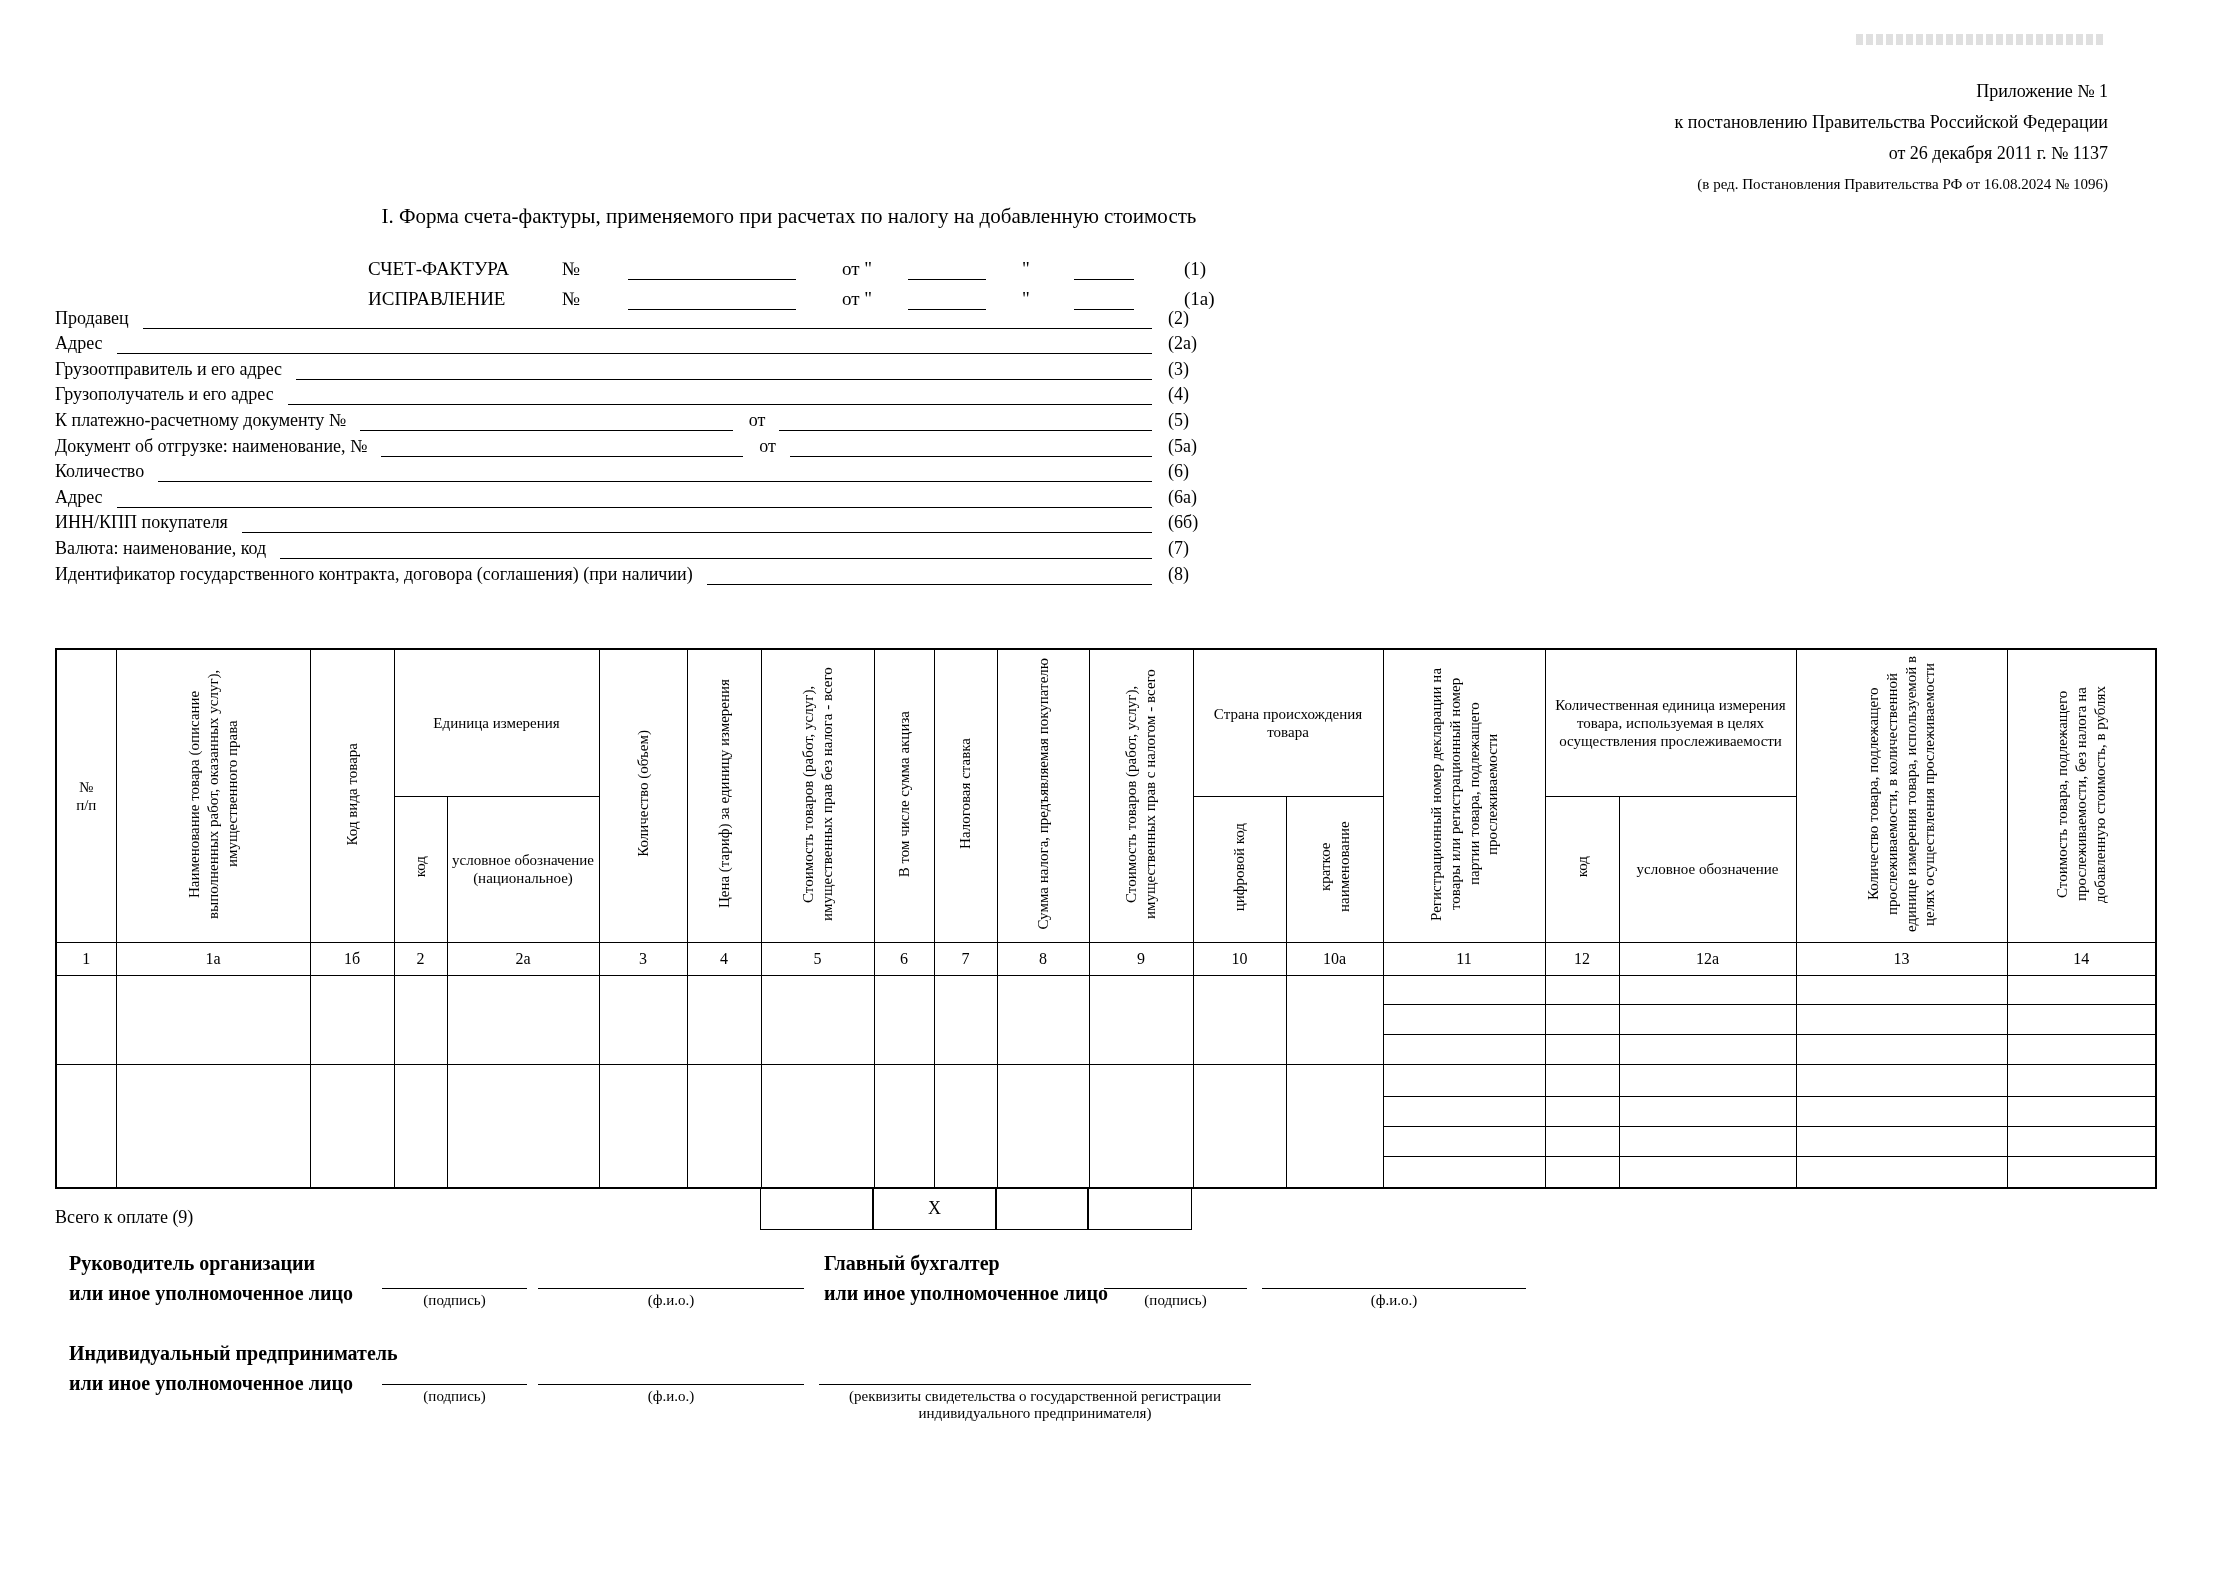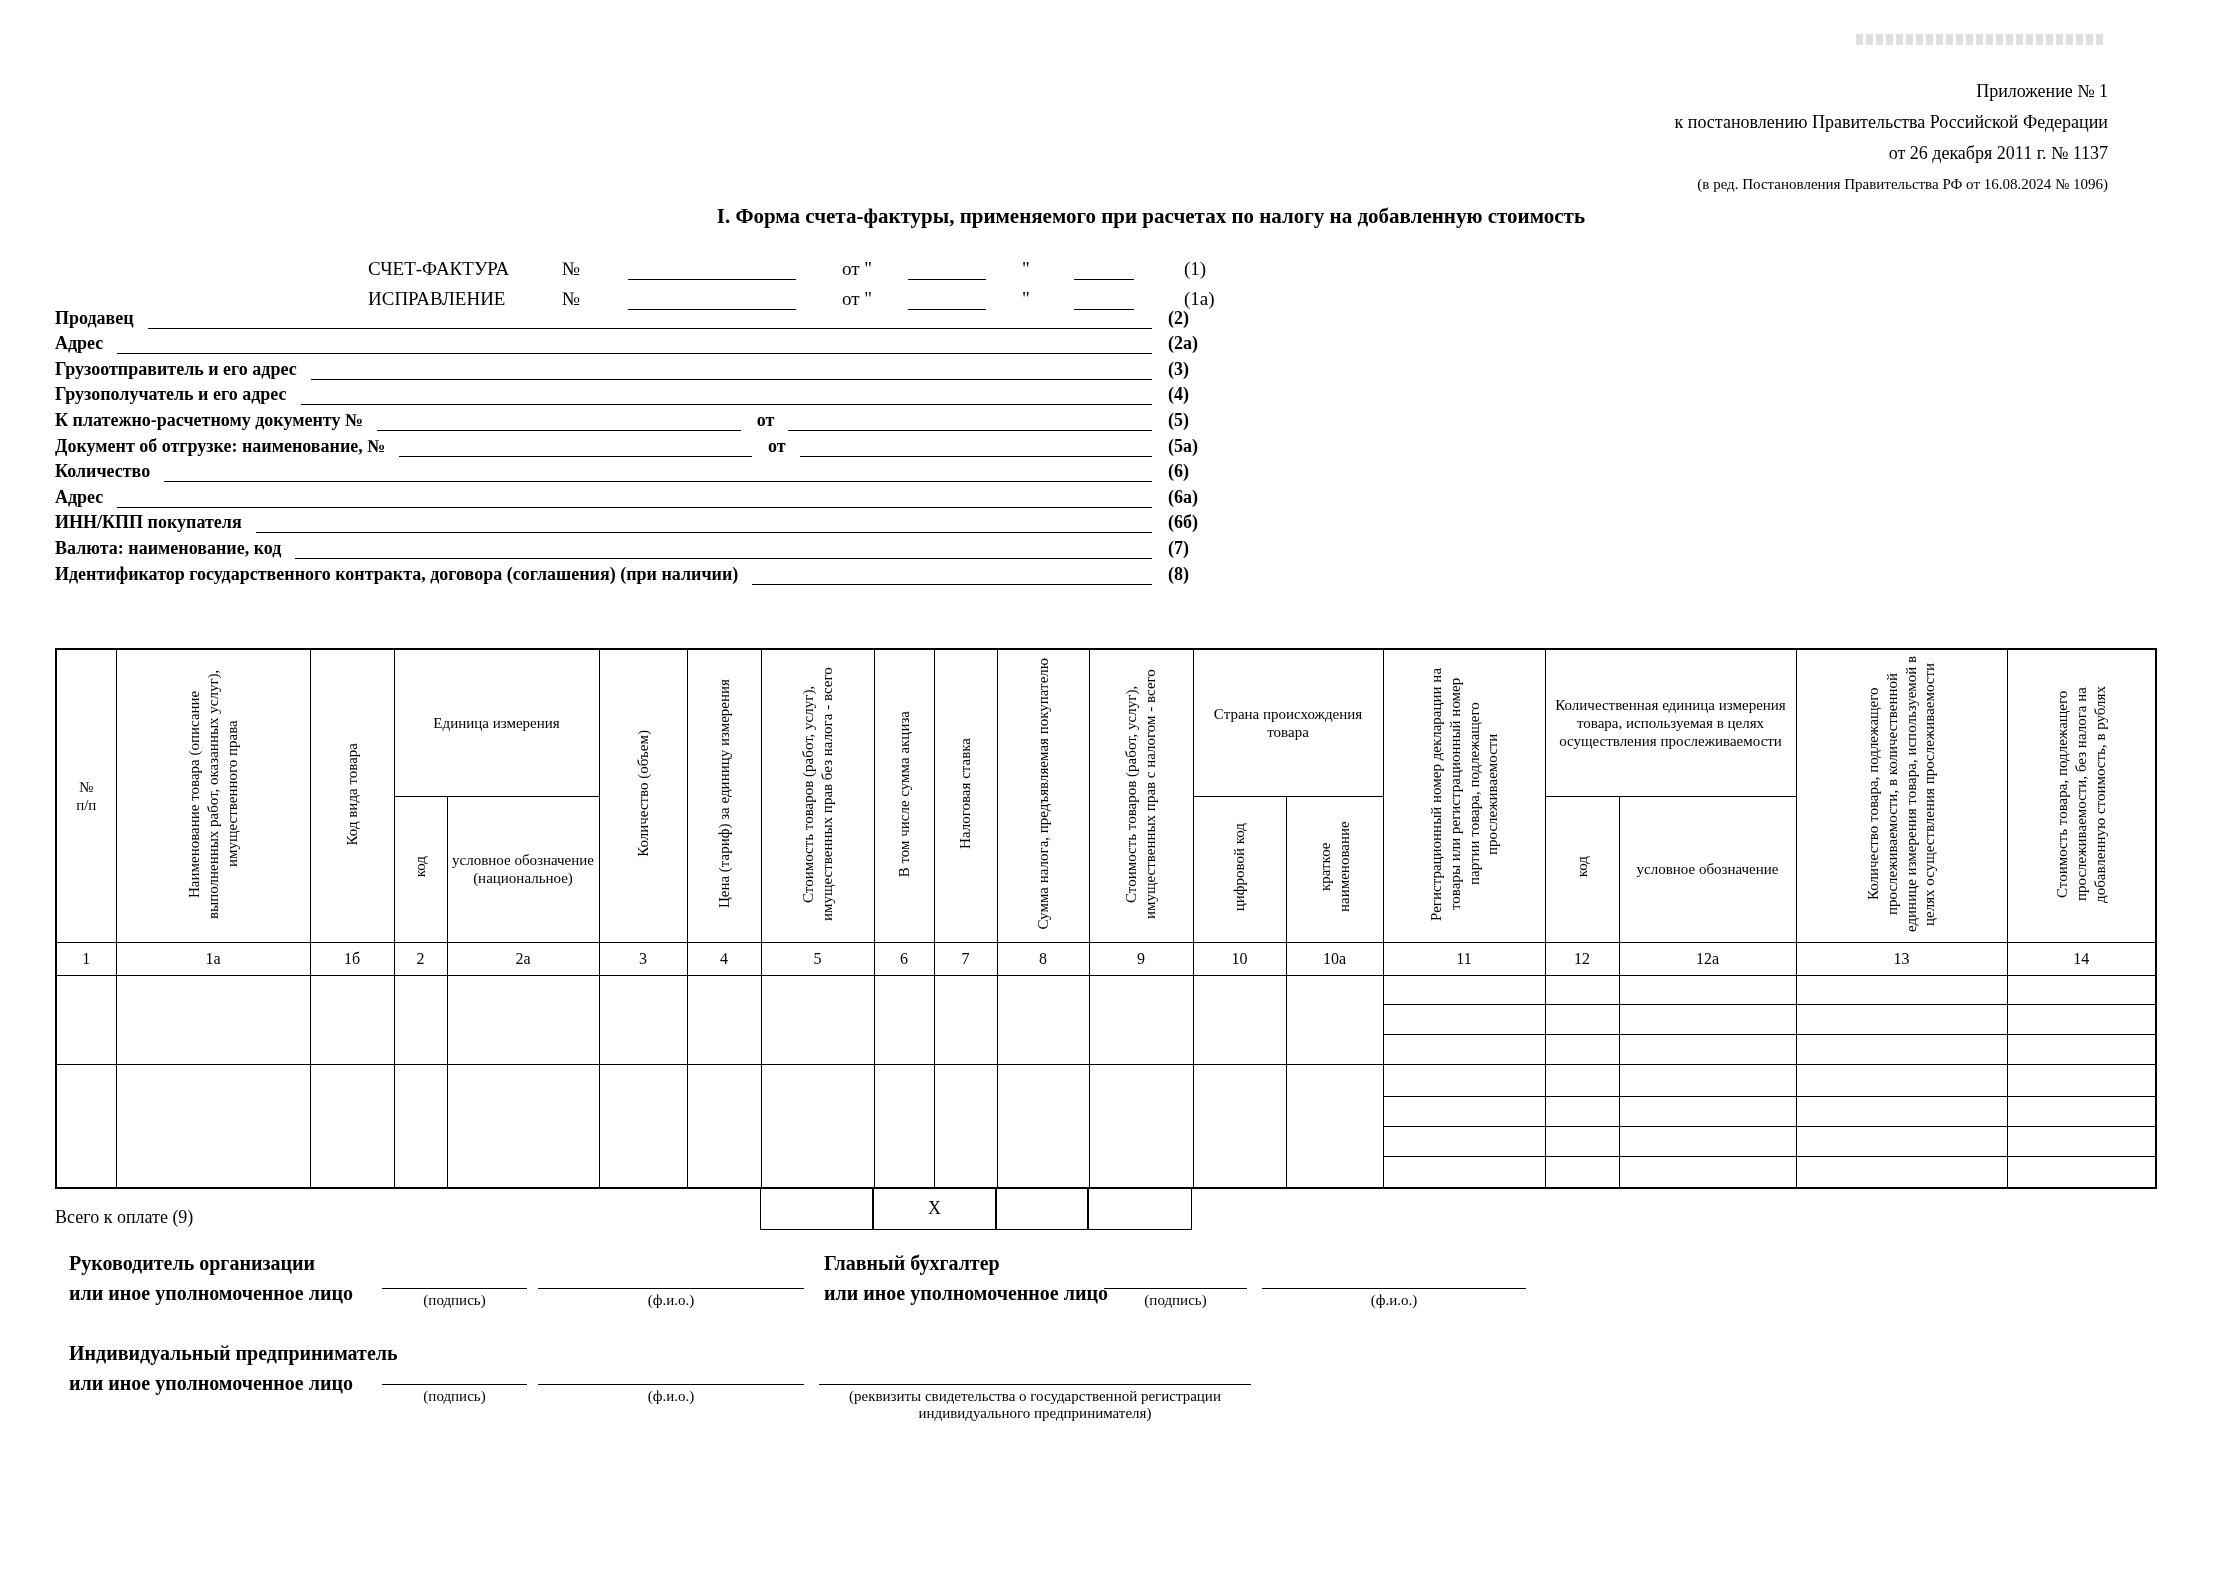--- a/index.html
+++ b/index.html
@@ -7,34 +7,34 @@
     width:2231px;height:1574px;position:relative;overflow:hidden;
     font-family:"Liberation Serif","DejaVu Serif",serif;color:#000;
   }
   
   .watermark{position:absolute;top:34px;left:1856px;width:250px;height:11px;opacity:.45;
     background:repeating-linear-gradient(90deg,#b9b9b9 0 7px,transparent 7px 10px);}
   
   .hdr{position:absolute;top:76px;right:123px;text-align:right;font-size:18px;line-height:31px;}
   .hdr .small{font-size:15px;}
   
-  .title{position:absolute;top:204px;left:15px;width:1570px;text-align:right;
-    font-size:21px;font-weight:bold;}
+  .title{position:absolute;top:204px;left:4px;width:1570px;text-align:center;
+    font-size:21px;font-weight:normal;}
   
   .invblock{position:absolute;top:250px;left:368px;width:868px;}
   .invrow{display:flex;align-items:flex-end;height:30px;font-size:19px;gap:32px;}
   .invlabel{width:212px;display:flex;justify-content:space-between;}
   .iline{border-bottom:1px solid #000;height:22px;}
   .iline.b1{width:168px;margin:0 14px 0 16px;}
   .iline.b2{width:78px;margin:0 4px;}
   .iline.b3{flex:1;margin:0 18px 0 12px;}
   .iref{width:52px;flex:0 0 auto;}
   
   .parties{position:absolute;top:303px;left:55px;width:1160px;}
-  .prow{display:flex;align-items:flex-end;height:25.6px;font-size:18px;font-weight:bold;}
+  .prow{display:flex;align-items:flex-end;height:25.6px;font-size:18px;}
   .plabel{flex:0 0 auto;white-space:nowrap;}
   .pline{flex:1;border-bottom:1px solid #000;height:21px;margin:0 16px 0 14px;}
   .pmid{flex:0 0 auto;}
   .pref{flex:0 0 47px;}
   
   table.tbl{position:absolute;top:648px;left:55px;width:2100px;border-collapse:collapse;
     table-layout:fixed;border:2px solid #000;}
   table.tbl td{border:1px solid #000;text-align:center;vertical-align:middle;
     padding:1px;font-size:15px;line-height:1.2;overflow:hidden;}
   .v{writing-mode:vertical-rl;transform:rotate(180deg);display:inline-block;

